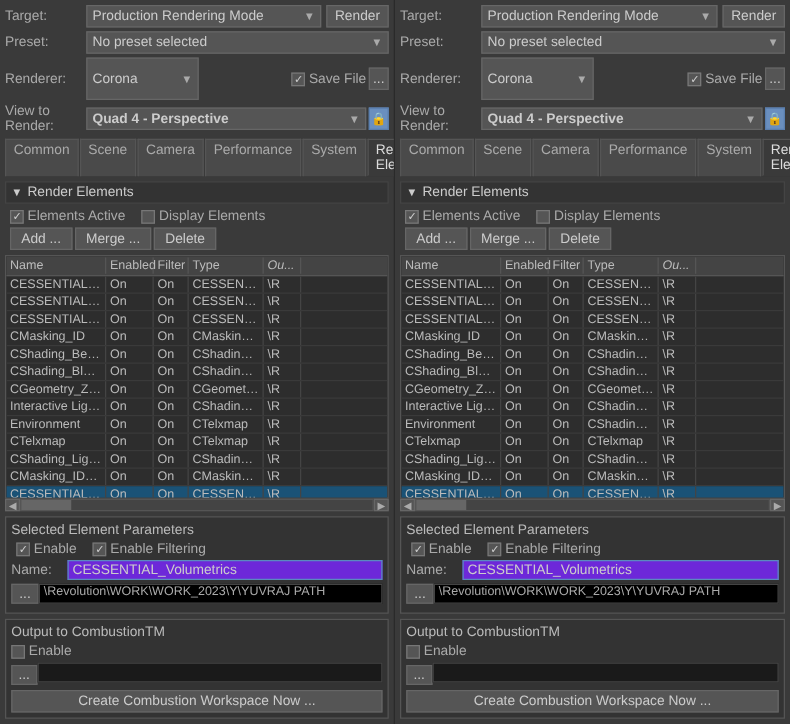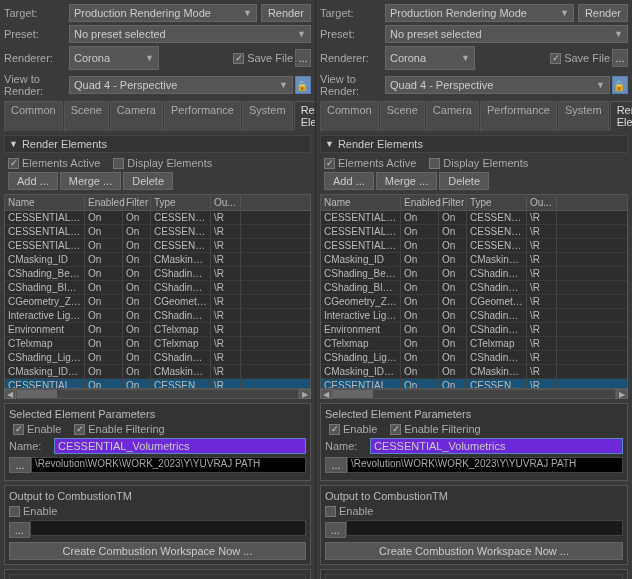--- a/index.html
+++ b/index.html
@@ -101,20 +101,21 @@
       background: #555;
       border: 1px solid #666;
       color: #ccc;
       font-size: 11px;
       height: 18px;
       flex: 1;
       display: flex;
       align-items: center;
       justify-content: space-between;
       padding: 0 4px;
+      font-weight: bold;
     }
     .lock-icon {
       background: #6a8fbf;
       border: 1px solid #5a7faf;
       width: 16px;
       height: 18px;
       display: flex;
       align-items: center;
       justify-content: center;
       margin-left: 2px;
@@ -192,21 +193,21 @@
     .th {
       font-size: 10px;
       color: #bbb;
       padding: 1px 3px;
       border-right: 1px solid #555;
     }
     .th:nth-child(1) { width: 80px; }
     .th:nth-child(2) { width: 38px; }
     .th:nth-child(3) { width: 28px; }
     .th:nth-child(4) { width: 60px; }
-    .th:nth-child(5) { width: 30px; }
+    .th:nth-child(5) { width: 30px; font-style: italic; }
     .table-body { overflow: hidden; }
     .table-row {
       display: flex;
       align-items: center;
       border-bottom: 1px solid #3a3a3a;
       padding: 0;
     }
     .table-row.selected { background: #1a5276; }
     .td {
       font-size: 10px;
@@ -350,21 +351,21 @@
     .volumetrics-section {
       border: 1px solid #555;
       background: #333;
       padding: 4px;
     }
     .renderer-dropdown {
       background: #555;
       border: 1px solid #666;
       color: #ccc;
       font-size: 11px;
-      height: 24px;
+      height: 34px;
       width: 90px;
       display: flex;
       align-items: center;
       justify-content: space-between;
       padding: 0 4px;
     }
   </style>
 </head>
 <body>
 

